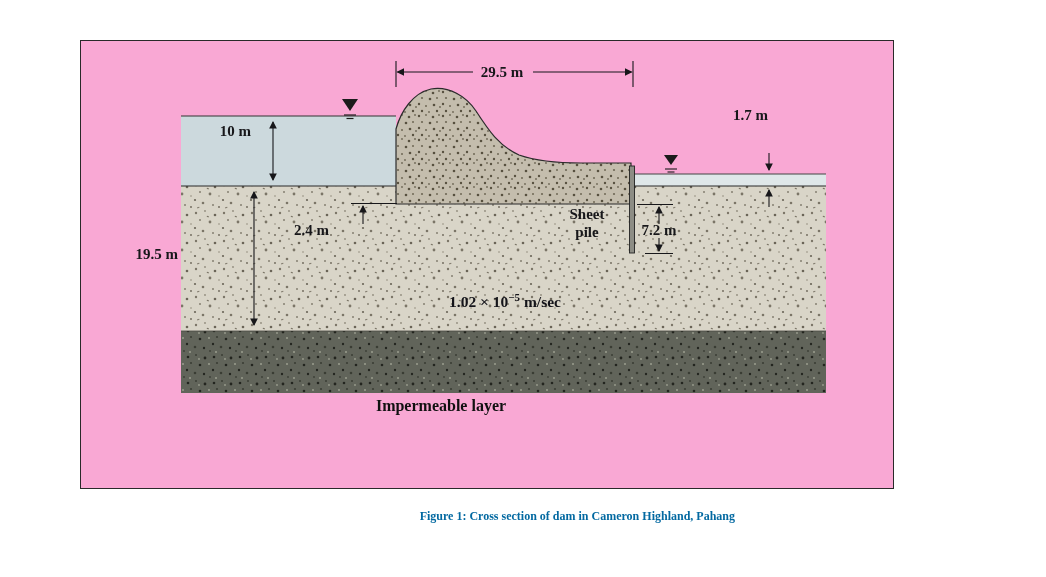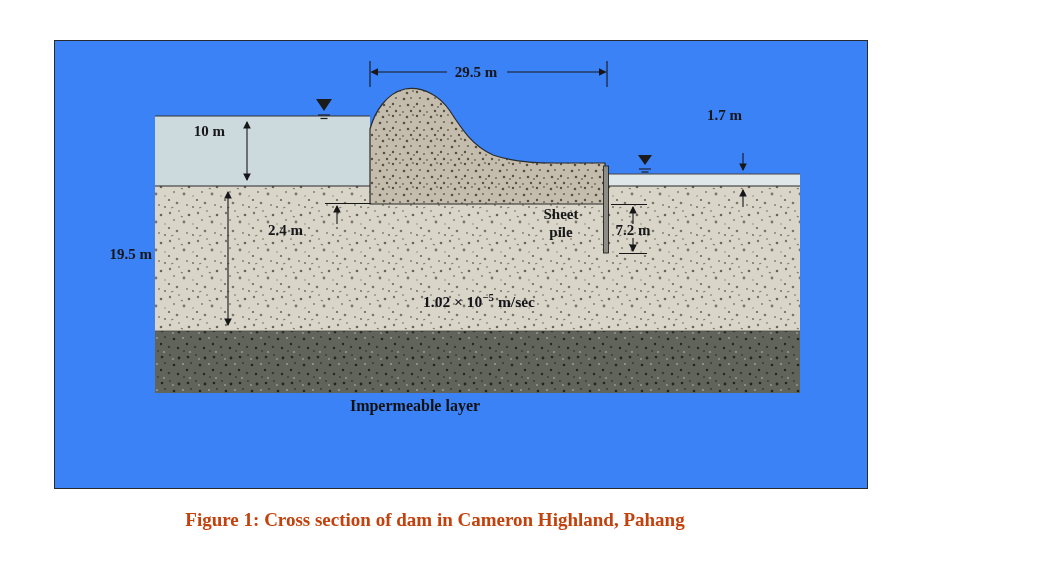--- a/index.html
+++ b/index.html
@@ -1,24 +1,24 @@
 <!DOCTYPE html>
 <html><head>
 <meta charset="utf-8">
 <style>
   html,body{margin:0;padding:0;background:#ffffff;}
   body{width:1046px;height:577px;position:relative;font-family:"Liberation Serif",serif;overflow:hidden;}
   .figure-box{
-    position:absolute;left:54px;top:40px;width:812px;height:447px;
-    background:#3b82f6;border:1.5px solid #2a2a2a;box-sizing:content-box;
+    position:absolute;left:80px;top:40px;width:812px;height:447px;
+    background:#f9a8d4;border:1.5px solid #2a2a2a;box-sizing:content-box;
   }
   .figure-box svg{position:absolute;left:0;top:0;}
   .caption{
     position:absolute;left:135px;top:509px;width:600px;
-    text-align:center;font-weight:bold;font-size:19px;color:#c2410c;
+    text-align:right;font-weight:bold;font-size:12px;color:#0369a1;
     font-family:"Liberation Serif",serif;
   }
   .dim{font-family:"Liberation Serif",serif;font-weight:bold;font-size:15px;fill:#17171a;}
   .imper-label{font-family:"Liberation Serif",serif;font-weight:bold;font-size:16px;fill:#111;}
   .perm{font-family:"Liberation Serif",serif;font-weight:bold;font-size:15.5px;fill:#14141a;}
 </style>
 </head>
 <body>
 
 <div class="figure-box">

